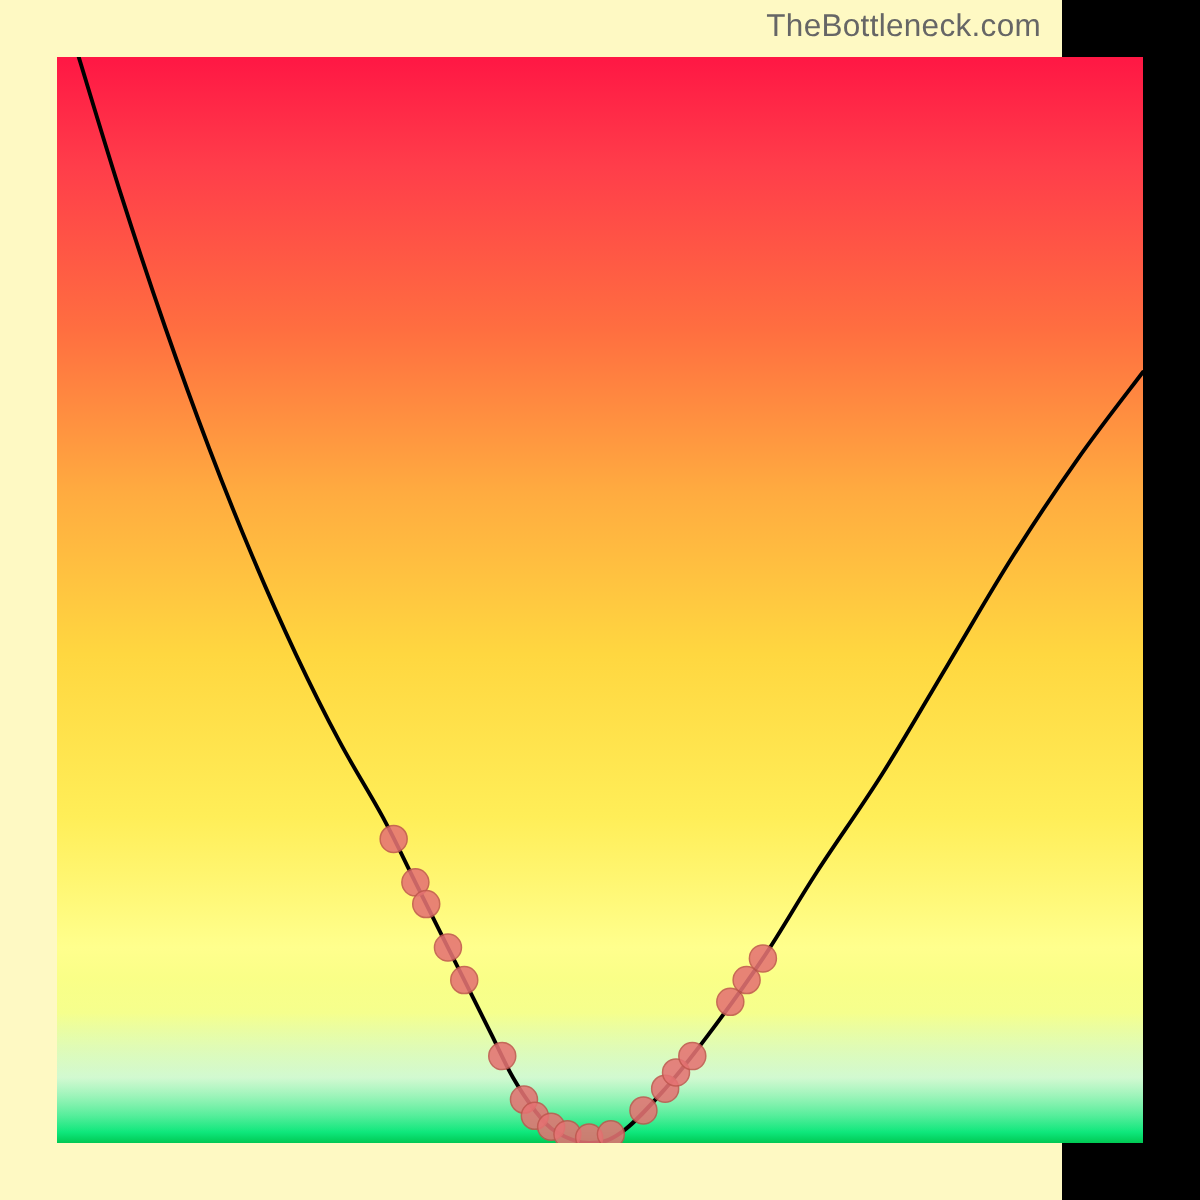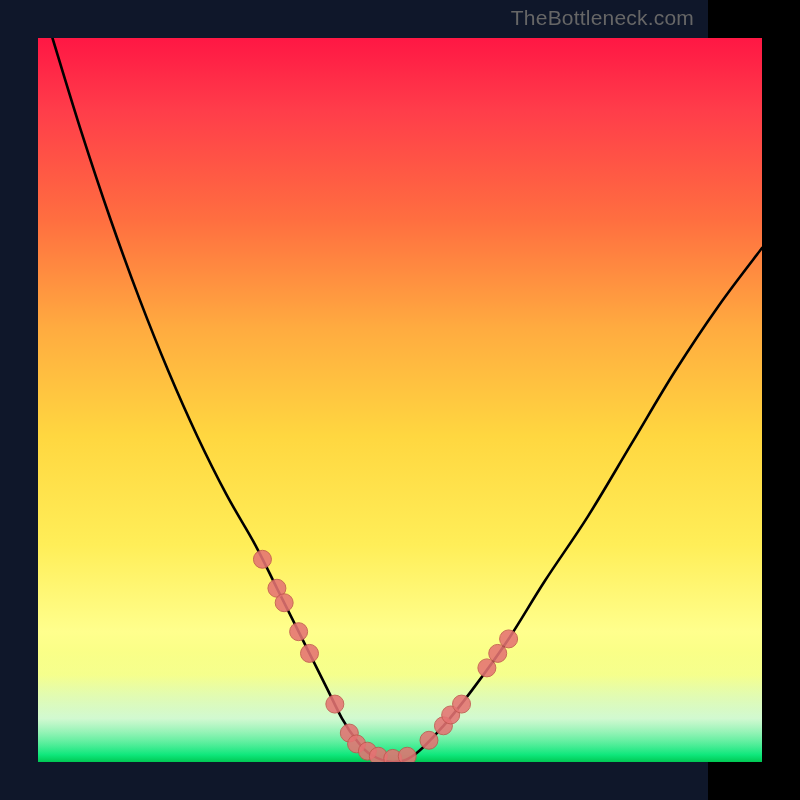--- a/index.html
+++ b/index.html
@@ -1,21 +1,21 @@
 <!DOCTYPE html>
 <html><head>
 <meta charset="utf-8">
 <style>
   * { margin: 0; padding: 0; box-sizing: border-box; }
   html, body { width: 800px; height: 800px; overflow: hidden; background: #000; }
   .container {
     position: relative;
     width: 708px;
     height: 800px;
-    background: #0f172a;
+    background: #fef9c3;
   }
   .plot-area {
     position: absolute;
     left: 38px;
     top: 38px;
     width: 724px;
     height: 724px;
   }
   .gradient-bg {
     position: absolute;

